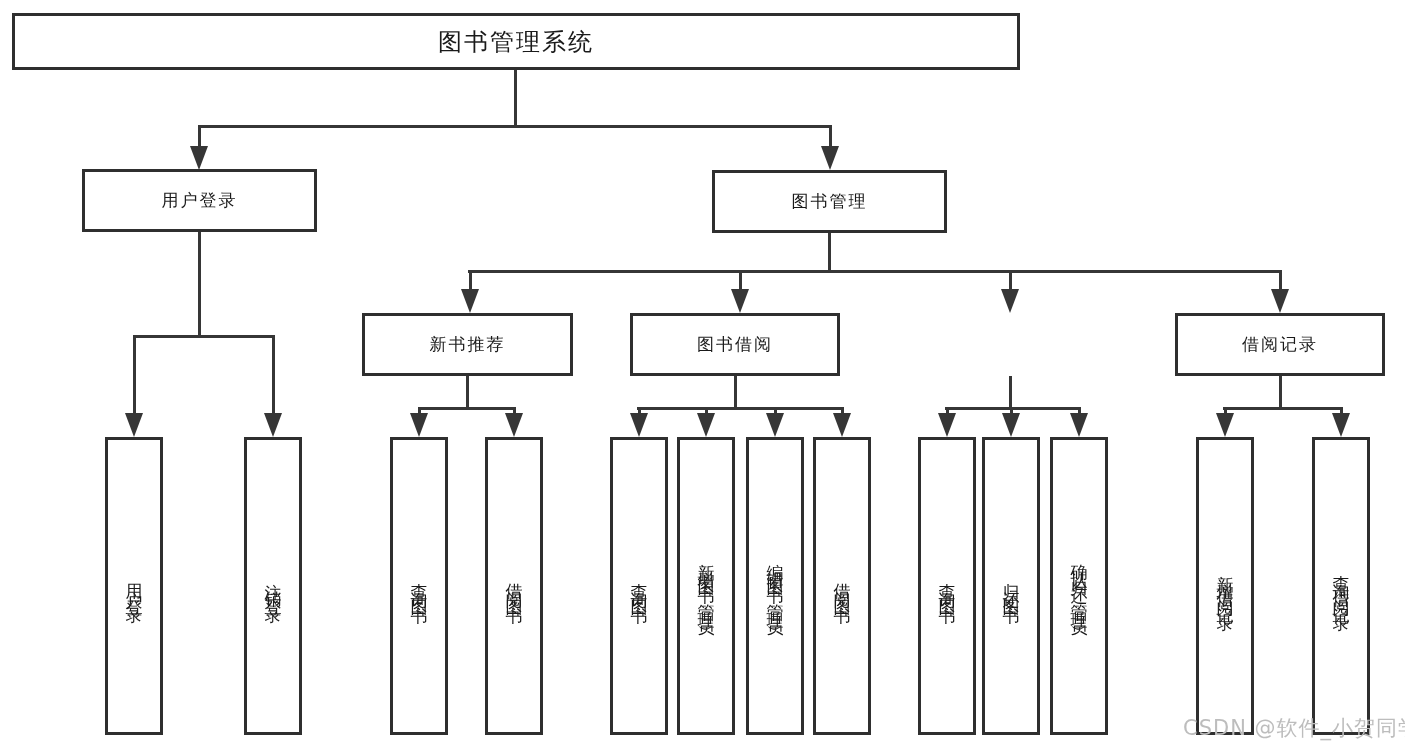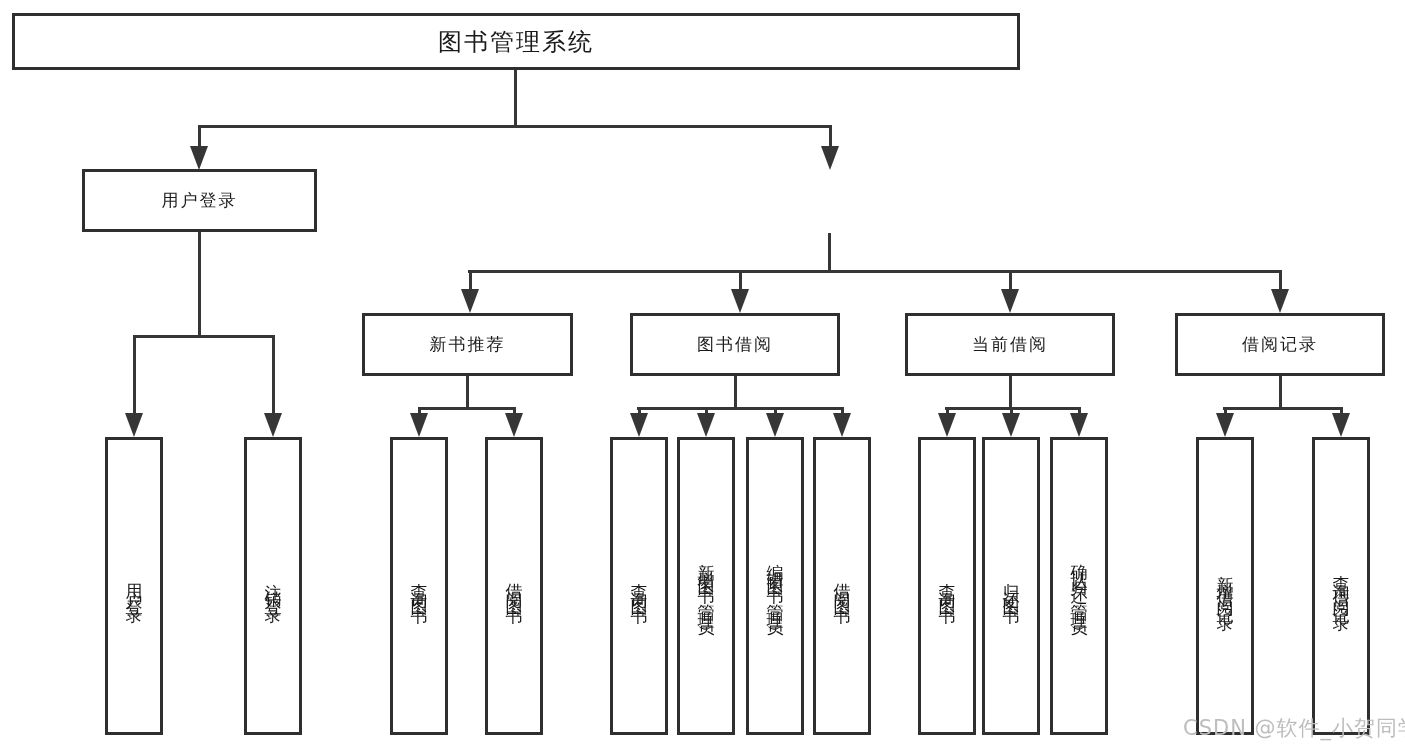--- a/index.html
+++ b/index.html
@@ -65,20 +65,23 @@
   <div class="vline" style="left:514px; top:70px; height:55px;"></div>
   <div class="hline" style="left:198px; top:125px; width:634px;"></div>
   <div class="vline" style="left:198px; top:125px; height:22px;"></div>
   <div class="arrowhead" style="left:190px; top:146px;"></div>
   <div class="vline" style="left:829px; top:125px; height:22px;"></div>
   <div class="arrowhead" style="left:821px; top:146px;"></div>
 
   <div class="box" style="left:82px; top:169px; width:235px; height:63px;">
     <span>用户登录</span>
   </div>
+  <div class="box" style="left:712px; top:170px; width:235px; height:63px;">
+    <span>图书管理</span>
+  </div>
 
   <div class="vline" style="left:198px; top:232px; height:103px;"></div>
   <div class="hline" style="left:133px; top:335px; width:142px;"></div>
   <div class="vline" style="left:133px; top:335px; height:80px;"></div>
   <div class="arrowhead" style="left:125px; top:413px;"></div>
   <div class="vline" style="left:272px; top:335px; height:80px;"></div>
   <div class="arrowhead" style="left:264px; top:413px;"></div>
 
   <div class="vline" style="left:828px; top:233px; height:37px;"></div>
   <div class="hline" style="left:468px; top:270px; width:813px;"></div>
@@ -89,23 +92,20 @@
   <div class="vline" style="left:1009px; top:270px; height:20px;"></div>
   <div class="arrowhead" style="left:1001px; top:289px;"></div>
   <div class="vline" style="left:1279px; top:270px; height:20px;"></div>
   <div class="arrowhead" style="left:1271px; top:289px;"></div>
 
   <div class="box" style="left:630px; top:313px; width:210px; height:63px;">
     <span>图书借阅</span>
   </div>
   <div class="box" style="left:362px; top:313px; width:211px; height:63px;">
     <span>新书推荐</span>
-  </div>
-  <div class="box" style="left:905px; top:313px; width:210px; height:63px;">
-    <span>当前借阅</span>
   </div>
   <div class="box" style="left:1175px; top:313px; width:210px; height:63px;">
     <span>借阅记录</span>
   </div>
 
   <div class="vline" style="left:466px; top:376px; height:31px;"></div>
   <div class="hline" style="left:418px; top:407px; width:98px;"></div>
   <div class="vline" style="left:418px; top:407px; height:8px;"></div>
   <div class="arrowhead" style="left:410px; top:413px;"></div>
   <div class="vline" style="left:513px; top:407px; height:8px;"></div>

